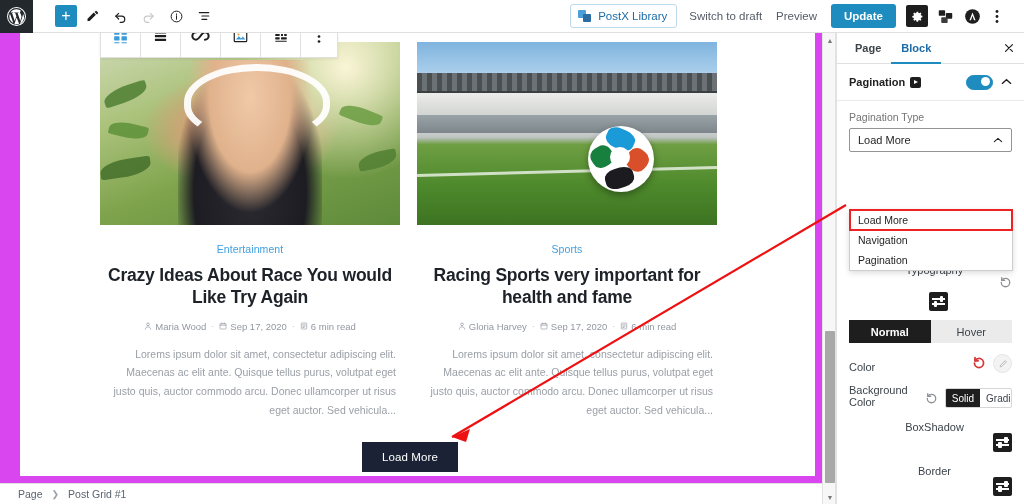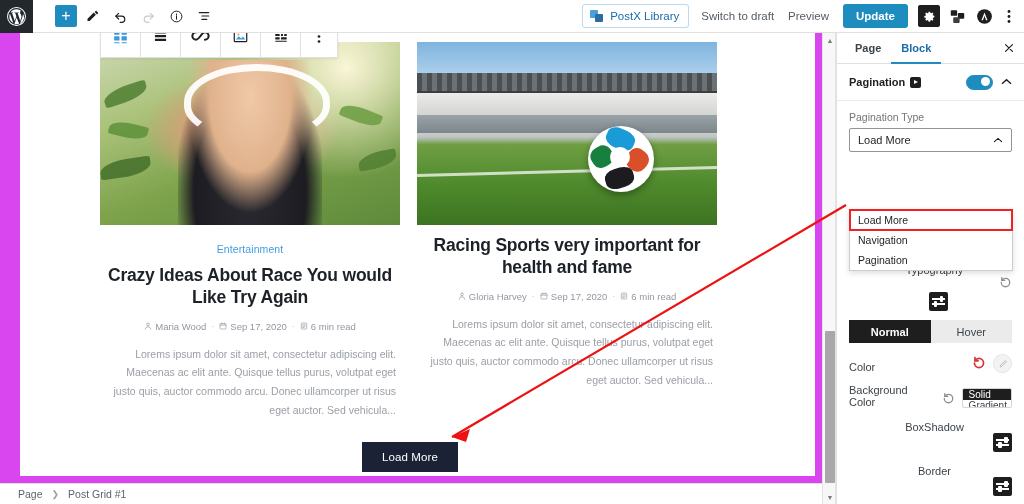--- a/index.html
+++ b/index.html
@@ -22,21 +22,21 @@
     font-size:20px; line-height:1; flex:0 0 auto;
   }
   .tb-left { display:flex; align-items:center; gap:2px; padding-left:22px; }
   .tb-btn {
     width:26px; height:26px; display:flex; align-items:center;
     justify-content:center; color:#1e1e1e; font-size:14px; cursor:pointer;
     background:transparent; border:none;
   }
   .tb-btn.plus { background:#1e8cbe; color:#fff; border-radius:2px; width:22px; height:22px; font-size:16px; font-weight:300;}
   .tb-btn.dim { color:#c9c9c9; }
-  .tb-right { margin-left:auto; display:flex; align-items:center; gap:0; padding-right:6px; }
+  .tb-right { margin-left:auto; display:flex; align-items:center; gap:0; padding-right:18px; }
   .postx-lib {
     display:flex; align-items:center; gap:6px;
     border:1px solid #bcd9ee; border-radius:3px;
     padding:4px 9px 4px 7px; margin-right:12px;
     color:#1b6ca8; font-size:11.5px; cursor:pointer; background:#fff;
   }
   .postx-icon { width:14px; height:14px; position:relative; flex:0 0 auto; }
   .postx-icon i {
     position:absolute; display:block; border-radius:1px;
   }
@@ -252,21 +252,21 @@
   .nh-tabs { display:flex; margin:9px 12px 0 12px; height:23px;justify-content:space-between; }
   .nh { flex:1; display:flex; align-items:center; justify-content:center;
     font-size:11px; cursor:pointer; background:#ebebeb; color:#3c434a; }
   .nh.sel { background:#1e1e1e; color:#fff; font-weight:600; }
 
   .swatch-row { display:flex; align-items:flex-end; padding:11px 12px 0 12px;}
   .swatch { width:19px; height:19px; border-radius:50%; margin-left:7px;
     background:#f3f3f3; border:1px solid #e4e4e4; cursor:pointer;
     display:flex; align-items:center; justify-content:center; color:#b4b4b4; font-size:9px;}
   .sg-toggle { display:flex; border:1px solid #d6d6d6; border-radius:2px; margin-left:7px;
-    height:20px; overflow:hidden;flex-direction:column;}
+    height:20px; overflow:hidden;}
   .sg { padding:0 6px; display:flex; align-items:center; font-size:10px; cursor:pointer;
     color:#3c434a;}
   .sg.sel { background:#1e1e1e; color:#fff; }
 
   
   .anno { position:absolute; left:0; top:0; width:1024px; height:504px;
     pointer-events:none; z-index:60; }
 </style>
 </head>
 <body>
@@ -464,20 +464,21 @@
                 <span class="pitchline"></span>
                 <span class="ball">
                   <i></i>
                     <i></i>
                     <i></i>
                     <i></i>
                     <i></i>
                 </span>
               </div>
             </div>
+            <div class="cat">Sports</div>
             <div class="ptitle">Racing Sports very important for health and fame</div>
             <div class="pmeta">
               <span class="mi">
                 <span>
                   <svg width="8" height="8" viewBox="0 0 16 16" fill="none" stroke="#9298a0" stroke-width="1.4">
                       <circle cx="8" cy="4.6" r="2.7"></circle>
                       <path d="M2.6 14.4c0-3 2.4-4.8 5.4-4.8s5.4 1.8 5.4 4.8" stroke-linecap="round"></path>
                     </svg>
                 </span>
                 <span>Gloria Harvey</span>

